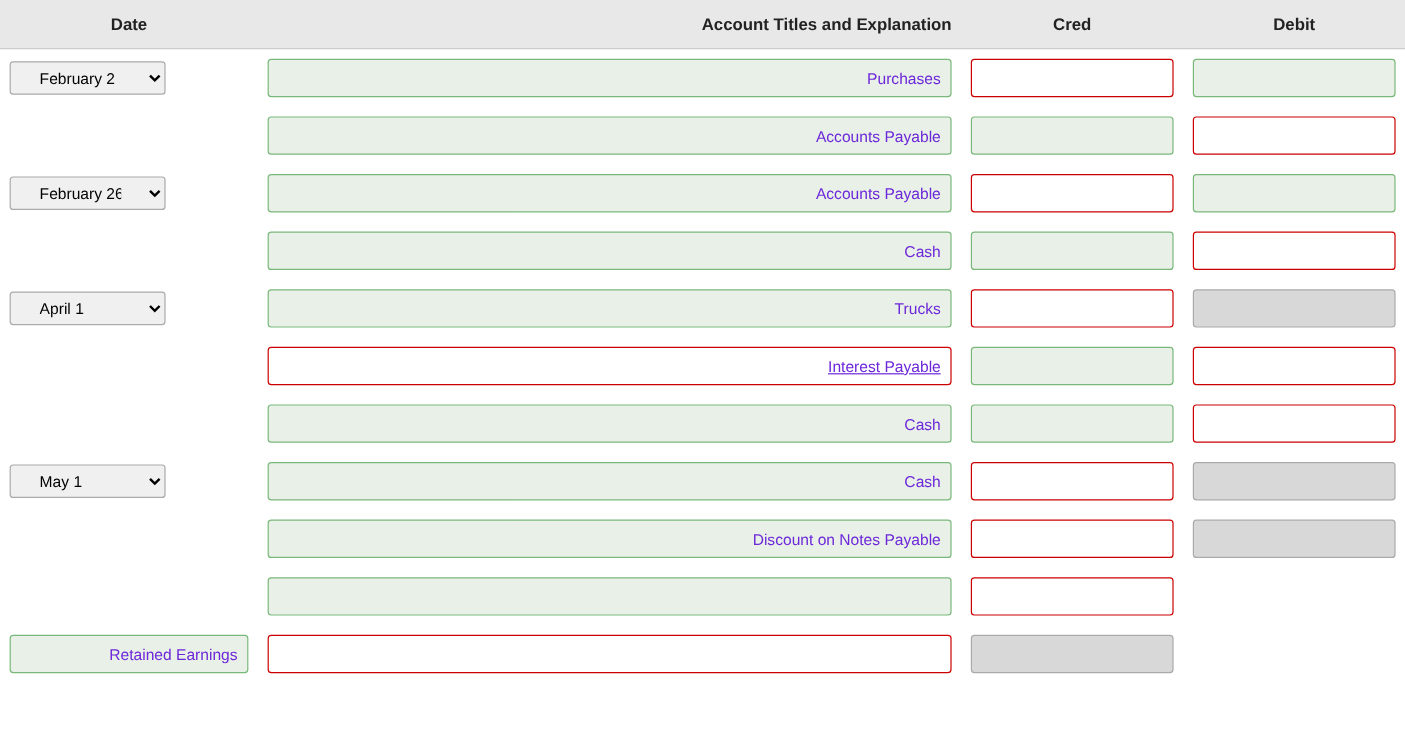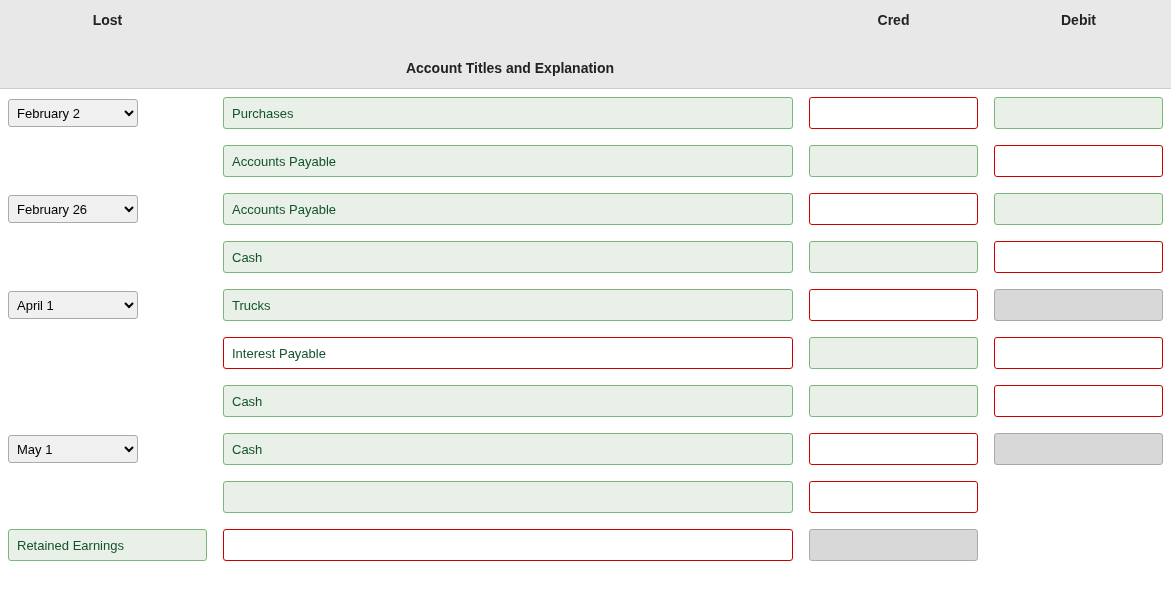--- a/index.html
+++ b/index.html
@@ -23,23 +23,22 @@
     .header-cell {
       font-weight: bold;
       text-align: center;
       padding: 4px 8px;
       font-size: 14px;
     }
     .header-cell:first-child {
       text-align: center;
     }
     .header-cell:nth-child(2) {
-      text-align: center;
+      text-align: right;
       padding-left: 12px;
-      margin-top: 48px;
     }
     .data-row {
       display: grid;
       grid-template-columns: 215px 1fr 185px 185px;
       align-items: center;
       padding: 4px 0;
       min-height: 42px;
     }
     .date-cell {
       padding: 4px 8px;
@@ -57,36 +56,38 @@
       display: flex;
       align-items: center;
     }
     .date-select {
       width: 130px;
       height: 28px;
       background: #f0f0f0;
       border: 1px solid #aaa;
       border-radius: 3px;
       font-size: 13px;
-      padding: 2px 4px;
+      padding: 2px 20px;
       appearance: auto;
     }
     .account-input {
       width: 100%;
       height: 32px;
       background: #e8f0e8;
       border: 1px solid #7ab87a;
       border-radius: 3px;
       font-size: 13px;
       padding: 2px 8px;
-      color: #14532d;
+      color: #6d28d9;
+      text-align: right;
     }
     .account-input.red-border {
       border: 1px solid #cc0000;
       background: #fff;
+      text-decoration: underline;
     }
     .amount-input {
       width: 100%;
       height: 32px;
       background: #e8f0e8;
       border: 1px solid #7ab87a;
       border-radius: 3px;
       font-size: 13px;
       padding: 2px 8px;
     }
@@ -102,21 +103,21 @@
       
       overflow: hidden;
     }
   </style>
 </head>
 <body>
 
 <div class="table-container">
 
   <div class="header-row">
-    <div class="header-cell">Lost</div>
+    <div class="header-cell">Date</div>
     <div class="header-cell">Account Titles and Explanation</div>
     <div class="header-cell credit-col">Cred</div>
     <div class="header-cell">Debit</div>
   </div>
 
   <div id="rows-container">
       <div class="data-row">
         <div class="date-cell">
           <select class="date-select"><option value="February 2">February 2</option><option value="February 26">February 26</option><option value="April 1">April 1</option><option value="May 1">May 1</option><option value="August 1">August 1</option><option value="September 10">September 10</option></select>
         </div>
@@ -215,20 +216,32 @@
         </div>
         <div class="amount-cell">
           <input type="text" class="amount-input red-border" style="">
         </div>
         <div class="amount-cell credit-col">
           <input type="text" class="amount-input gray-bg" style="">
         </div>
       </div>
       <div class="data-row">
         <div class="date-cell"></div>
+        <div class="account-cell">
+          <input type="text" class="account-input" value="Discount on Notes Payable" style="">
+        </div>
+        <div class="amount-cell">
+          <input type="text" class="amount-input red-border" style="">
+        </div>
+        <div class="amount-cell credit-col">
+          <input type="text" class="amount-input gray-bg" style="">
+        </div>
+      </div>
+      <div class="data-row">
+        <div class="date-cell"></div>
         <div class="amount-cell">
           <input type="text" class="amount-input" style="">
         </div>
         <div class="amount-cell credit-col">
           <input type="text" class="amount-input red-border" style="">
         </div>
       </div>
       <div class="data-row">
         <div class="account-cell">
           <input type="text" class="account-input" value="Retained Earnings" style="">

